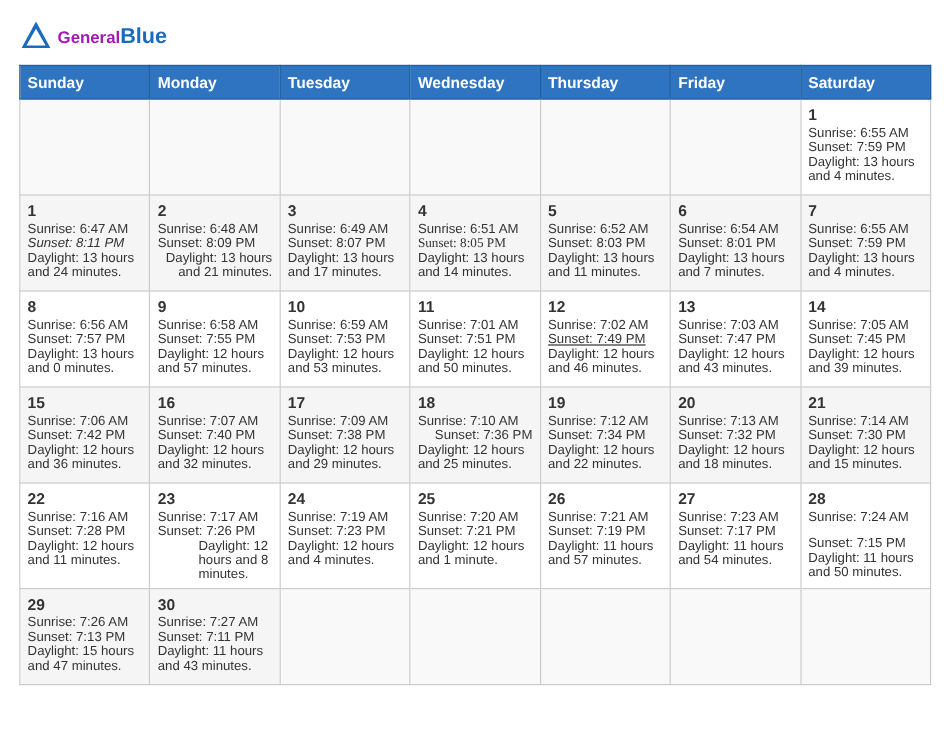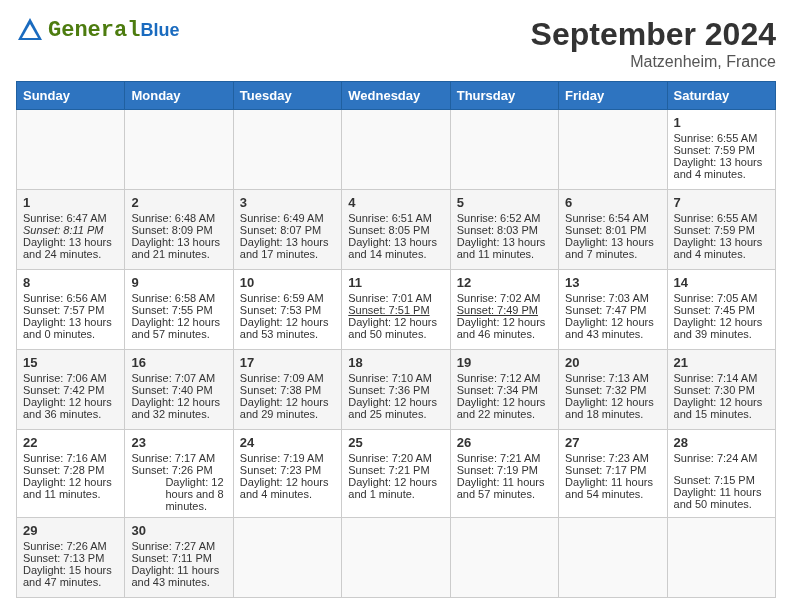--- a/index.html
+++ b/index.html
@@ -76,26 +76,22 @@
 </head>
 <body>
 
 <div class="header">
   <div class="logo">
     <svg class="logo-icon" viewBox="0 0 28 28" xmlns="http://www.w3.org/2000/svg">
       <polygon points="14,2 26,24 2,24" fill="#1a6bbf"></polygon>
       <polygon points="14,8 22,22 6,22" fill="#fff"></polygon>
     </svg>
     <div>
-      <span style="font-size:22px;font-weight:bold;color:#4d7c0f;font-family:Liberation Mono, monospace;">General</span><span style="font-size:18px;font-weight:bold;color:#1a6bbf;">Blue</span>
+      <span style="font-size:14px;font-weight:bold;color:#a21caf;">General</span><span style="font-size:18px;font-weight:bold;color:#1a6bbf;">Blue</span>
     </div>
-  </div>
-  <div class="title-block">
-    <div class="month-year">September 2024</div>
-    <div class="location">Matzenheim, France</div>
   </div>
 </div>
 
 <table>
   <thead>
     <tr>
     <th>Sunday</th>
         <th>Monday</th>
         <th>Tuesday</th>
         <th>Wednesday</th>
@@ -123,32 +119,32 @@
         <td>
           <span class="day-number">1</span>
           <span style="display: block;">Sunrise: 6:47 AM</span>
           <span style="display: block; font-style: italic;">Sunset: 8:11 PM</span>
           <span style="display: block;">Daylight: 13 hours and 24 minutes.</span>
         </td>
         <td>
           <span class="day-number">2</span>
           <span style="display: block;">Sunrise: 6:48 AM</span>
           <span style="display: block;">Sunset: 8:09 PM</span>
-          <span style="display: block;">Daylight: 13 hours and 21 minutes.</span>
+          <span style="display: block; text-align: right;">Daylight: 13 hours and 21 minutes.</span>
         </td>
         <td>
           <span class="day-number">3</span>
           <span style="display: block;">Sunrise: 6:49 AM</span>
           <span style="display: block;">Sunset: 8:07 PM</span>
           <span style="display: block;">Daylight: 13 hours and 17 minutes.</span>
         </td>
         <td>
           <span class="day-number">4</span>
           <span style="display: block;">Sunrise: 6:51 AM</span>
-          <span style="display: block;">Sunset: 8:05 PM</span>
+          <span style="display: block; font-family: Liberation Serif, serif;">Sunset: 8:05 PM</span>
           <span style="display: block;">Daylight: 13 hours and 14 minutes.</span>
         </td>
         <td>
           <span class="day-number">5</span>
           <span style="display: block;">Sunrise: 6:52 AM</span>
           <span style="display: block;">Sunset: 8:03 PM</span>
           <span style="display: block;">Daylight: 13 hours and 11 minutes.</span>
         </td>
         <td>
           <span class="day-number">6</span>
@@ -178,21 +174,21 @@
         </td>
         <td>
           <span class="day-number">10</span>
           <span style="display: block;">Sunrise: 6:59 AM</span>
           <span style="display: block;">Sunset: 7:53 PM</span>
           <span style="display: block;">Daylight: 12 hours and 53 minutes.</span>
         </td>
         <td>
           <span class="day-number">11</span>
           <span style="display: block;">Sunrise: 7:01 AM</span>
-          <span style="display: block; text-decoration: underline;">Sunset: 7:51 PM</span>
+          <span style="display: block;">Sunset: 7:51 PM</span>
           <span style="display: block;">Daylight: 12 hours and 50 minutes.</span>
         </td>
         <td>
           <span class="day-number">12</span>
           <span style="display: block;">Sunrise: 7:02 AM</span>
           <span style="display: block; text-decoration: underline;">Sunset: 7:49 PM</span>
           <span style="display: block;">Daylight: 12 hours and 46 minutes.</span>
         </td>
         <td>
           <span class="day-number">13</span>
@@ -222,21 +218,21 @@
         </td>
         <td>
           <span class="day-number">17</span>
           <span style="display: block;">Sunrise: 7:09 AM</span>
           <span style="display: block;">Sunset: 7:38 PM</span>
           <span style="display: block;">Daylight: 12 hours and 29 minutes.</span>
         </td>
         <td>
           <span class="day-number">18</span>
           <span style="display: block;">Sunrise: 7:10 AM</span>
-          <span style="display: block;">Sunset: 7:36 PM</span>
+          <span style="display: block; text-align: right;">Sunset: 7:36 PM</span>
           <span style="display: block;">Daylight: 12 hours and 25 minutes.</span>
         </td>
         <td>
           <span class="day-number">19</span>
           <span style="display: block;">Sunrise: 7:12 AM</span>
           <span style="display: block;">Sunset: 7:34 PM</span>
           <span style="display: block;">Daylight: 12 hours and 22 minutes.</span>
         </td>
         <td>
           <span class="day-number">20</span>

